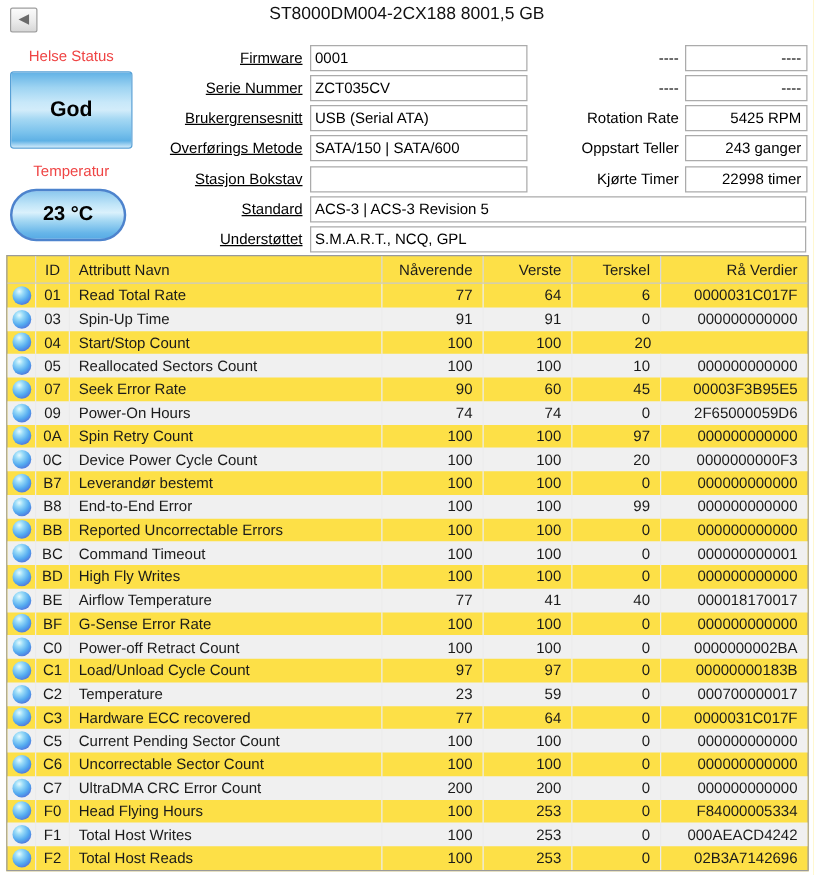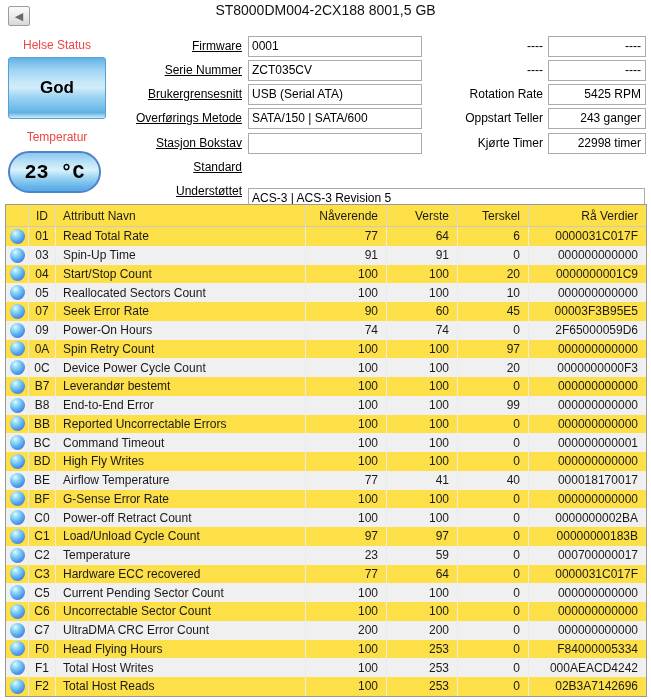--- a/index.html
+++ b/index.html
@@ -32,34 +32,34 @@
     border:1px solid #57a0d6; border-radius:3px; cursor:pointer;
     background:linear-gradient(180deg,#62b2e6 0%,#9ed4f2 20%,#c8e8f9 40%,#d2ecfa 50%,
                #a5d8f3 62%,#7ac2ec 80%,#5fb1e5 91%,#cfeafa 100%);
     font-family:inherit; font-size:17px; font-weight:bold; color:#000;
   }
   .temp-btn {
     position:absolute; left:8px; top:151px; width:93px; height:42px;
     border:2px solid #4d83cd; border-radius:21px; cursor:pointer;
     background:linear-gradient(180deg,#8cc8ee 0%,#c0e5f8 28%,#daf1fc 45%,
                #a5d8f3 62%,#66b5e9 88%,#58abe5 100%);
-    font-family:Liberation Mono, monospace; font-size:20px; font-weight:bold; color:#000;
+    font-family:Liberation Sans, sans-serif; font-size:16px; font-weight:bold; color:#000;
   }
 
   
   .flabel { position:absolute; height:21px; line-height:21px; font-size:12px; text-align:right; white-space:nowrap; }
   .flabel.l { left:0; width:242px; padding-right:3px;text-decoration:underline; }
   .flabel.r { left:400px; width:143px; padding-right:3px; }
   .fbox {
     position:absolute; height:19px; line-height:19px; font-size:12px;
     border:1px solid #ababab; background:#fff; padding:0 3px;
     white-space:nowrap; overflow:hidden;
   }
   .fbox.l { left:248px; width:166px; }
-  .fbox.l.wide { width:389px;margin-top:31px; }
+  .fbox.l.wide { width:389px; }
   .fbox.r { left:548px; width:88px; padding:0 4px; text-align:right; }
   .rt0{top:36px}.rt1{top:60px}.rt2{top:84px}.rt3{top:108px}.rt4{top:133px}.rt5{top:157px}.rt6{top:181px}
 
   
   .panel {
     position:absolute; left:5px; top:204px; width:642px; height:493px;
     border:1px solid #9a9a9a; box-sizing:border-box; background:#fde047;
   }
   .thead { display:flex; height:22px; box-sizing:border-box; border-bottom:1px solid #c9c9c9; }
   .trow  { display:flex; height:18.76px; cursor:default; }
@@ -173,21 +173,20 @@
 
     <div class="trow">
       <div class="c orb-c">
         <span class="orb"></span>
       </div>
       <div class="c id-c">04</div>
       <div class="c name-c">Start/Stop Count</div>
       <div class="c cur-c">100</div>
       <div class="c wor-c">100</div>
       <div class="c thr-c">20</div>
-      <div class="c raw-c">0000000001C9</div>
     </div>
 
     <div class="trow alt">
       <div class="c orb-c">
         <span class="orb"></span>
       </div>
       <div class="c id-c">05</div>
       <div class="c name-c">Reallocated Sectors Count</div>
       <div class="c cur-c">100</div>
       <div class="c wor-c">100</div>

